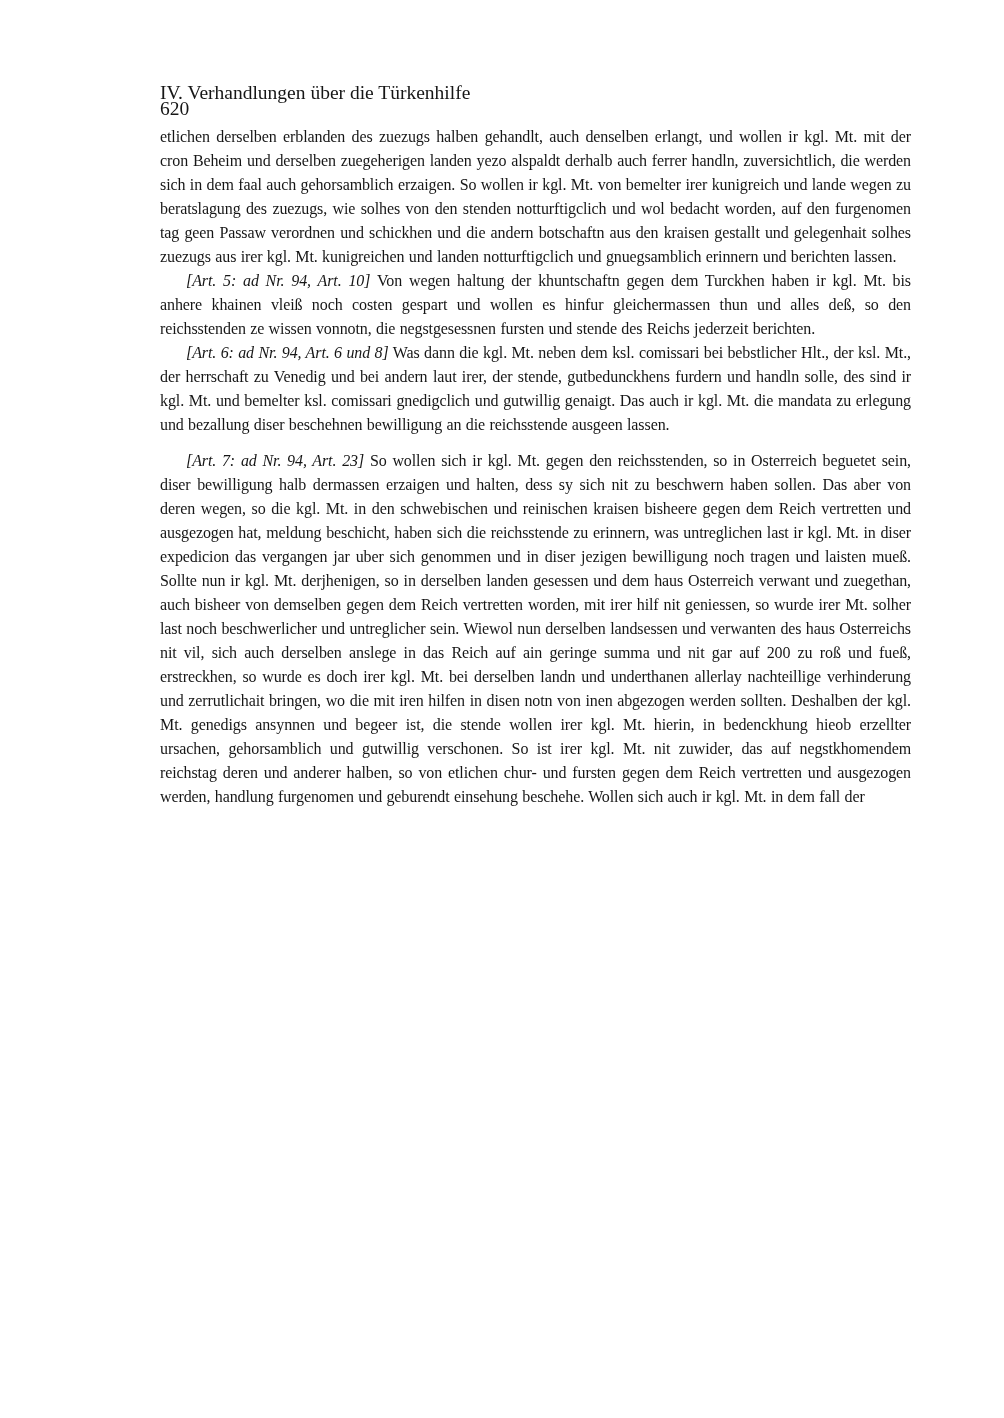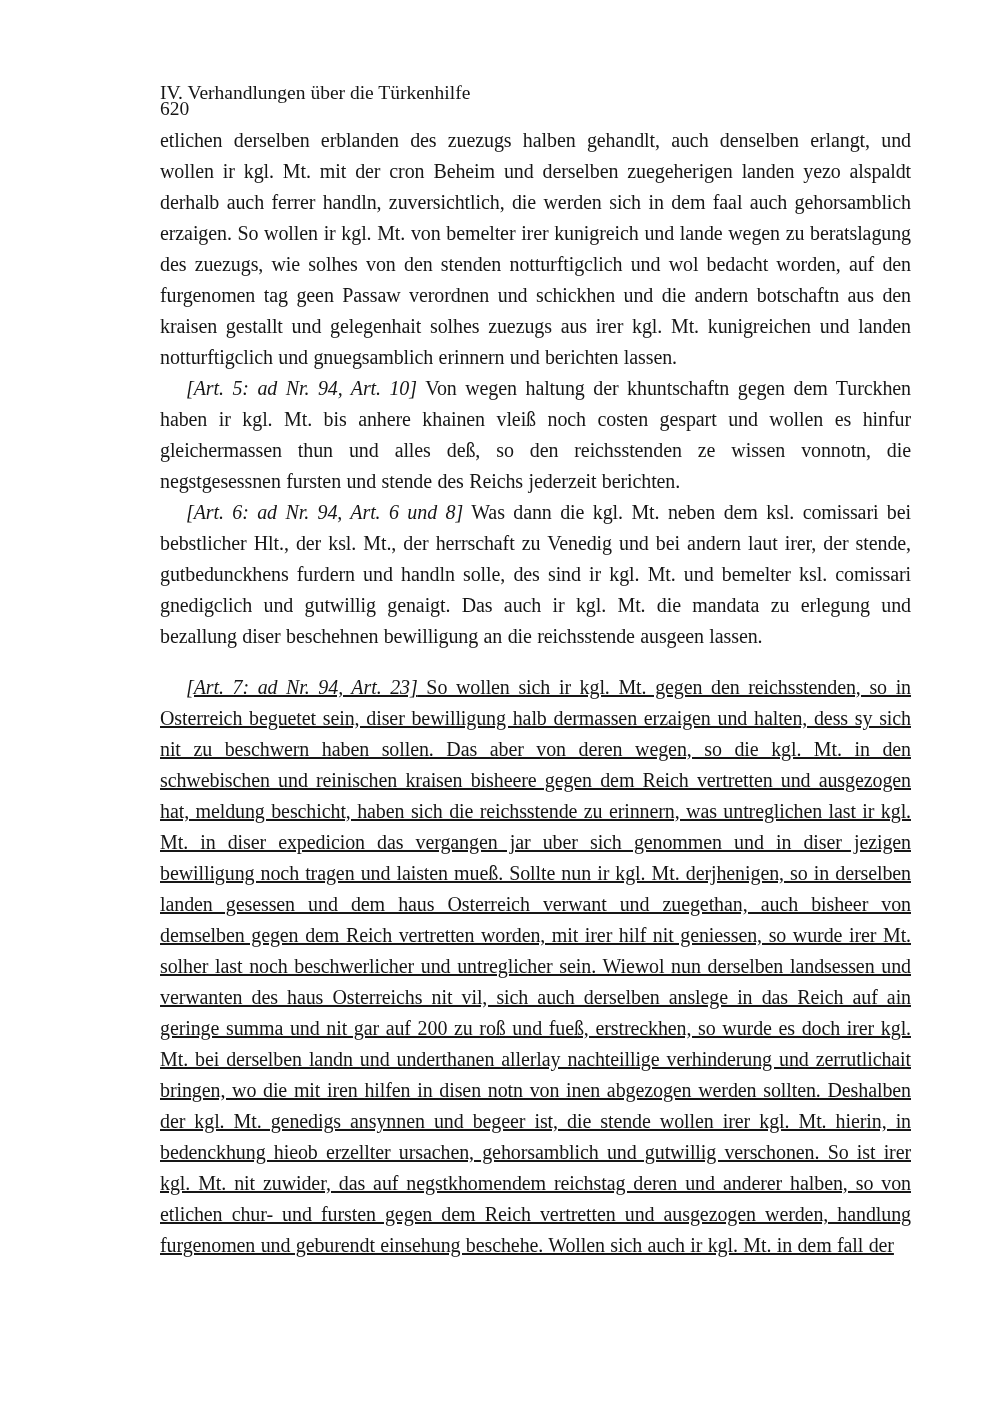--- a/index.html
+++ b/index.html
@@ -33,33 +33,32 @@
     position: absolute;
     left: 0;
     top: 16px;
   }
   .head-title {
     display: block;
     text-align: left;
   }
   .body-text p {
     margin: 0;
-    font-size: 20px;
-    line-height: 31px;
+    font-size: 16px;
+    line-height: 24px;
     text-align: justify;
     letter-spacing: -0.1px;
     word-spacing: 0.5px;
     hyphens: none;
   }
   .body-text p.indent {
     text-indent: 26px;
   }
   .body-text p.gap-before {
-    margin-top: 20px;
-    text-decoration: underline;
+    margin-top: 12px;
   }
   .art {
     font-style: italic;
   }
 </style>
 </head>
 <body>
 
 <div class="page">
   <div class="text-block">

